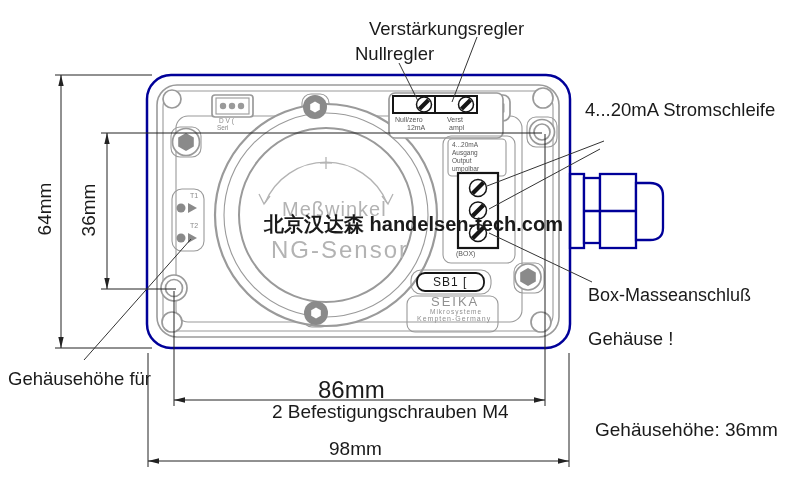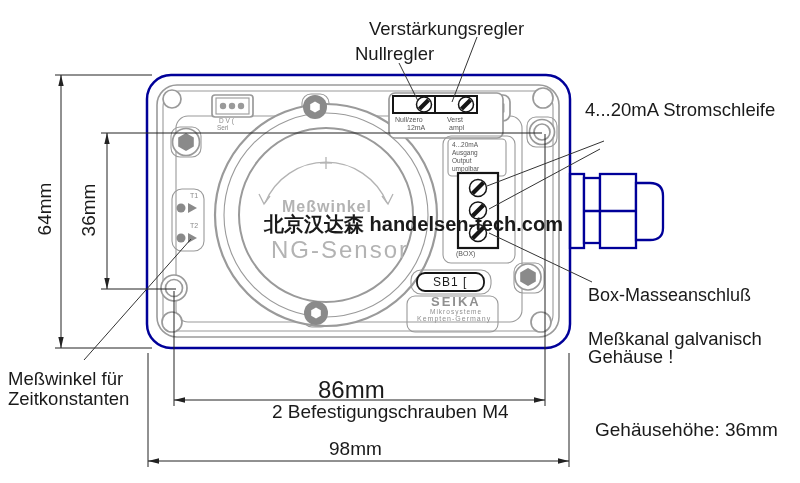--- a/index.html
+++ b/index.html
@@ -214,42 +214,40 @@
 
   <div class="lbl" style="left:355px;top:44px;font-size:18.5px;">Nullregler</div>
 
   <div class="lbl" style="left:585px;top:99px;font-size:18.5px;line-height:21px;">
     <div>4...20mA Stromschleife</div>
   </div>
 
   <div class="lbl" style="left:588px;top:285px;font-size:18px;">Box-Masseanschluß</div>
 
   <div class="lbl" style="left:588px;top:330px;font-size:18.5px;line-height:17.5px;">
-    <div>Meßkanal galvanisch</div>
     <div>Gehäuse !</div>
   </div>
 
   <div class="lbl" style="left:595px;top:419px;font-size:19px;">Gehäusehöhe: 36mm</div>
 
   <div class="lbl" style="left:8px;top:369px;font-size:18.5px;line-height:19.5px;">
-    <div>Meßwinkel für</div>
-    <div>Zeitkonstanten</div>
+    <div>Gehäusehöhe für</div>
   </div>
 
   <div class="lbl rot" style="left:14px;top:199px;width:60px;height:20px;font-size:19px;">64mm</div>
 
   <div class="lbl rot" style="left:58px;top:200px;width:60px;height:20px;font-size:19px;">36mm</div>
 
   <div class="lbl" style="left:318px;top:377px;font-size:24px;">86mm</div>
 
   <div class="lbl" style="left:249px;top:401px;font-size:19px;margin-left:23px;">2 Befestigungschrauben M4</div>
 
   <div class="lbl" style="left:329px;top:438px;font-size:19px;">98mm</div>
 
-  <div class="lbl lt" style="left:282px;top:198px;font-size:16px;letter-spacing:1px;font-weight:bold;">Meßwinkel</div>
+  <div class="lbl lt" style="left:282px;top:198px;font-size:20px;letter-spacing:1px;">Meßwinkel</div>
 
   <div class="lbl" style="left:254px;top:213px;font-size:20px;font-weight:bold;margin-left:10px;">北京汉达森 handelsen-tech.com</div>
 
   <div class="lbl lt" style="left:271px;top:237px;font-size:24px;letter-spacing:2px;">NG-Sensor</div>
 
   <div class="lbl tiny" style="left:190px;top:192px;font-size:7px;color:#8a8a8a;">T1</div>
   <div class="lbl tiny" style="left:190px;top:222px;font-size:7px;color:#8a8a8a;">T2</div>
 
   <div class="lbl tiny" style="left:219px;top:117px;font-size:6.5px;color:#8a8a8a;">D V (</div>
   <div class="lbl tiny" style="left:217px;top:124px;font-size:6.5px;color:#8a8a8a;">Seri</div>
@@ -260,17 +258,17 @@
   <div class="lbl tiny" style="left:449px;top:124px;font-size:7px;">ampl</div>
 
   <div class="lbl tiny" style="left:452px;top:141px;font-size:6.5px;">4...20mA</div>
   <div class="lbl tiny" style="left:452px;top:149px;font-size:6.5px;">Ausgang</div>
   <div class="lbl tiny" style="left:452px;top:157px;font-size:6.5px;">Output</div>
   <div class="lbl tiny" style="left:452px;top:165px;font-size:6.5px;">umpolbar</div>
   <div class="lbl tiny" style="left:456px;top:250px;font-size:7px;">(BOX)</div>
 
   <div class="lbl" style="left:433px;top:276px;font-size:12px;letter-spacing:1px;">SB1 [</div>
 
-  <div class="lbl gray" style="left:431px;top:295px;font-size:13px;font-weight:bold;letter-spacing:2px;">SEIKA</div>
+  <div class="lbl gray" style="left:431px;top:295px;font-size:13px;font-weight:normal;letter-spacing:2px;">SEIKA</div>
   <div class="lbl gray" style="left:430px;top:308px;font-size:6.5px;letter-spacing:1px;">Mikrosysteme</div>
   <div class="lbl gray" style="left:417px;top:315px;font-size:7px;letter-spacing:1px;">Kempten-Germany</div>
 
 </div>
 
 </body></html>

